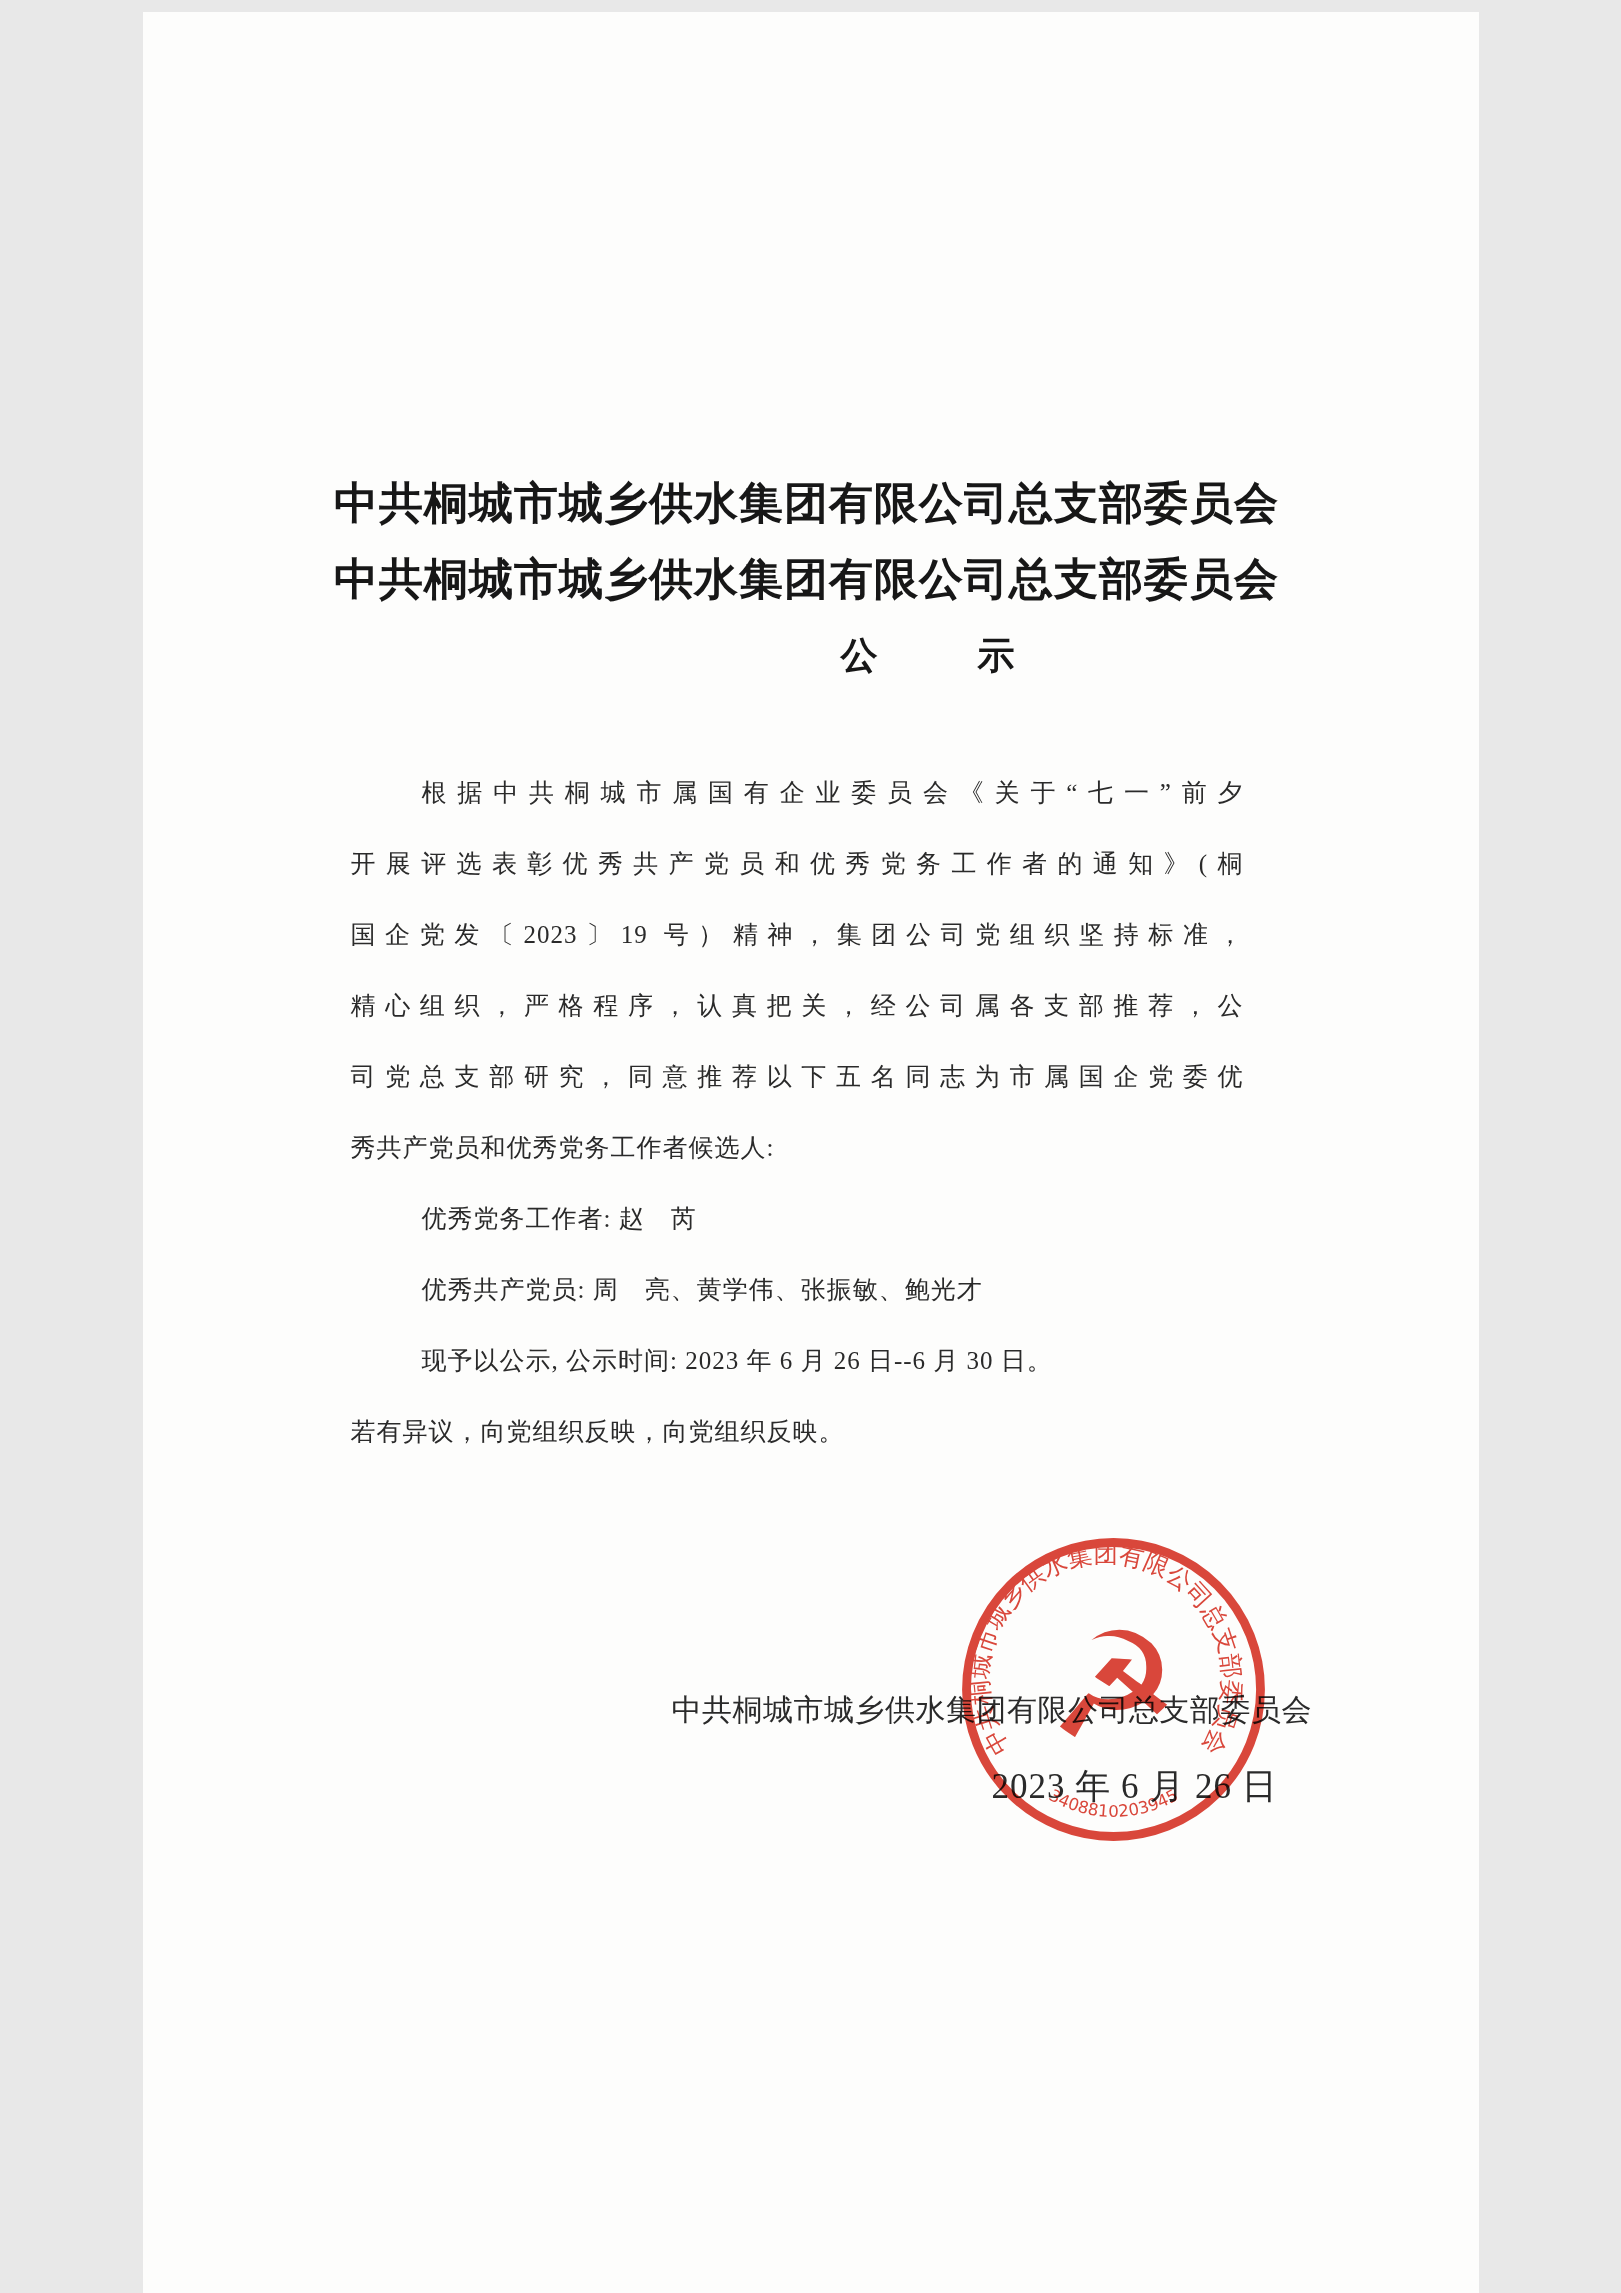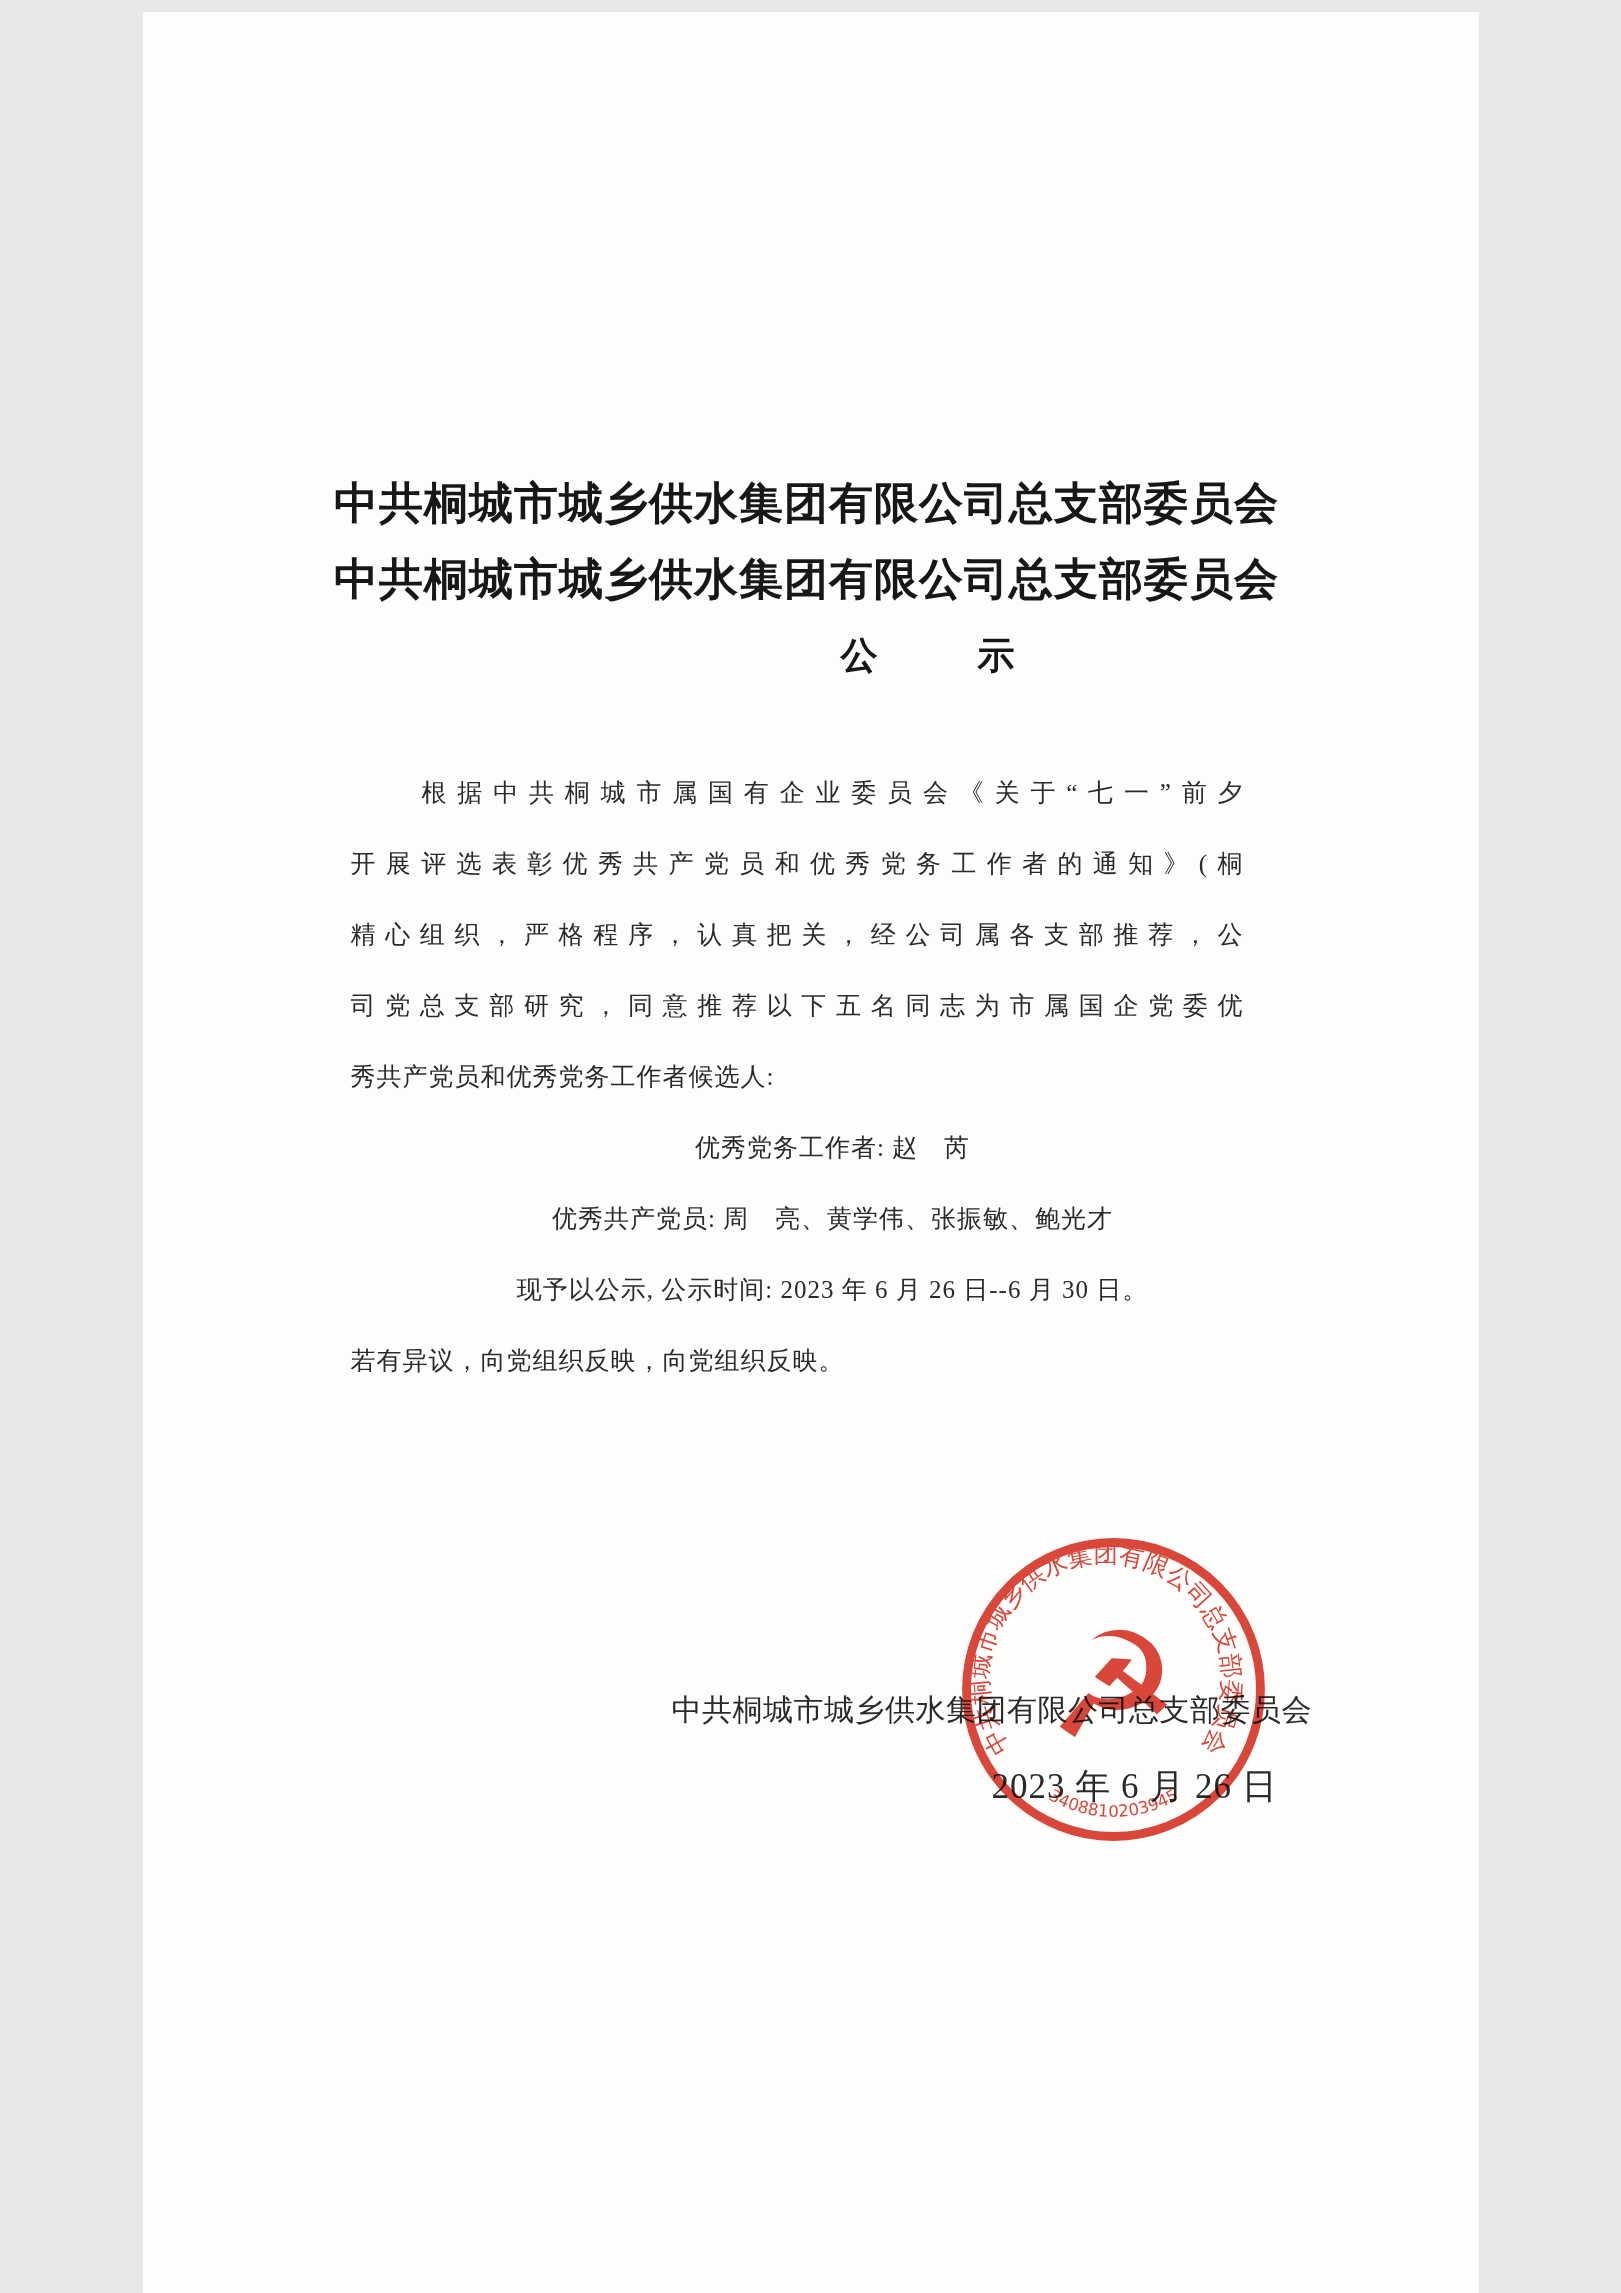--- a/index.html
+++ b/index.html
@@ -39,21 +39,21 @@
   .body-text{
     position:absolute;
     left:208px;top:745px;width:893px;
     font-size:25px;
     line-height:71px;
     letter-spacing:1px;
     color:#2a2a2a;
   }
   .bline{width:100%;}
   .bline.fill{text-align:justify;text-align-last:justify;}
-  .bline.indent{text-indent:71px;text-align:center;}
+  .bline.indent{text-indent:71px;}
   
   .sig-org{
     position:absolute;
     left:529px;top:1678px;
     font-size:30px;
     letter-spacing:0.5px;
     color:#2a2a2a;
     white-space:nowrap;
   }
   .sig-date{
@@ -83,20 +83,21 @@
     <div>中共桐城市城乡供水集团有限公司总支部委员会</div>
   </div>
 
   <div class="subtitle">
     <span>公</span><span class="gap"></span><span>示</span>
   </div>
 
   <div class="body-text">
     <div class="bline indent fill">根据中共桐城市属国有企业委员会《关于“七一”前夕</div>
     <div class="bline fill">开展评选表彰优秀共产党员和优秀党务工作者的通知》(桐</div>
+    <div class="bline fill">国企党发〔2023〕19 号）精神，集团公司党组织坚持标准，</div>
     <div class="bline fill">精心组织，严格程序，认真把关，经公司属各支部推荐，公</div>
     <div class="bline fill">司党总支部研究，同意推荐以下五名同志为市属国企党委优</div>
     <div class="bline">秀共产党员和优秀党务工作者候选人:</div>
     <div class="bline indent">优秀党务工作者: 赵　芮</div>
     <div class="bline indent">优秀共产党员: 周　亮、黄学伟、张振敏、鲍光才</div>
     <div class="bline indent">现予以公示, 公示时间: 2023 年 6 月 26 日--6 月 30 日。</div>
     <div class="bline">若有异议，向党组织反映，向党组织反映。</div>
   </div>
 
   <div class="sig-org">中共桐城市城乡供水集团有限公司总支部委员会</div>

